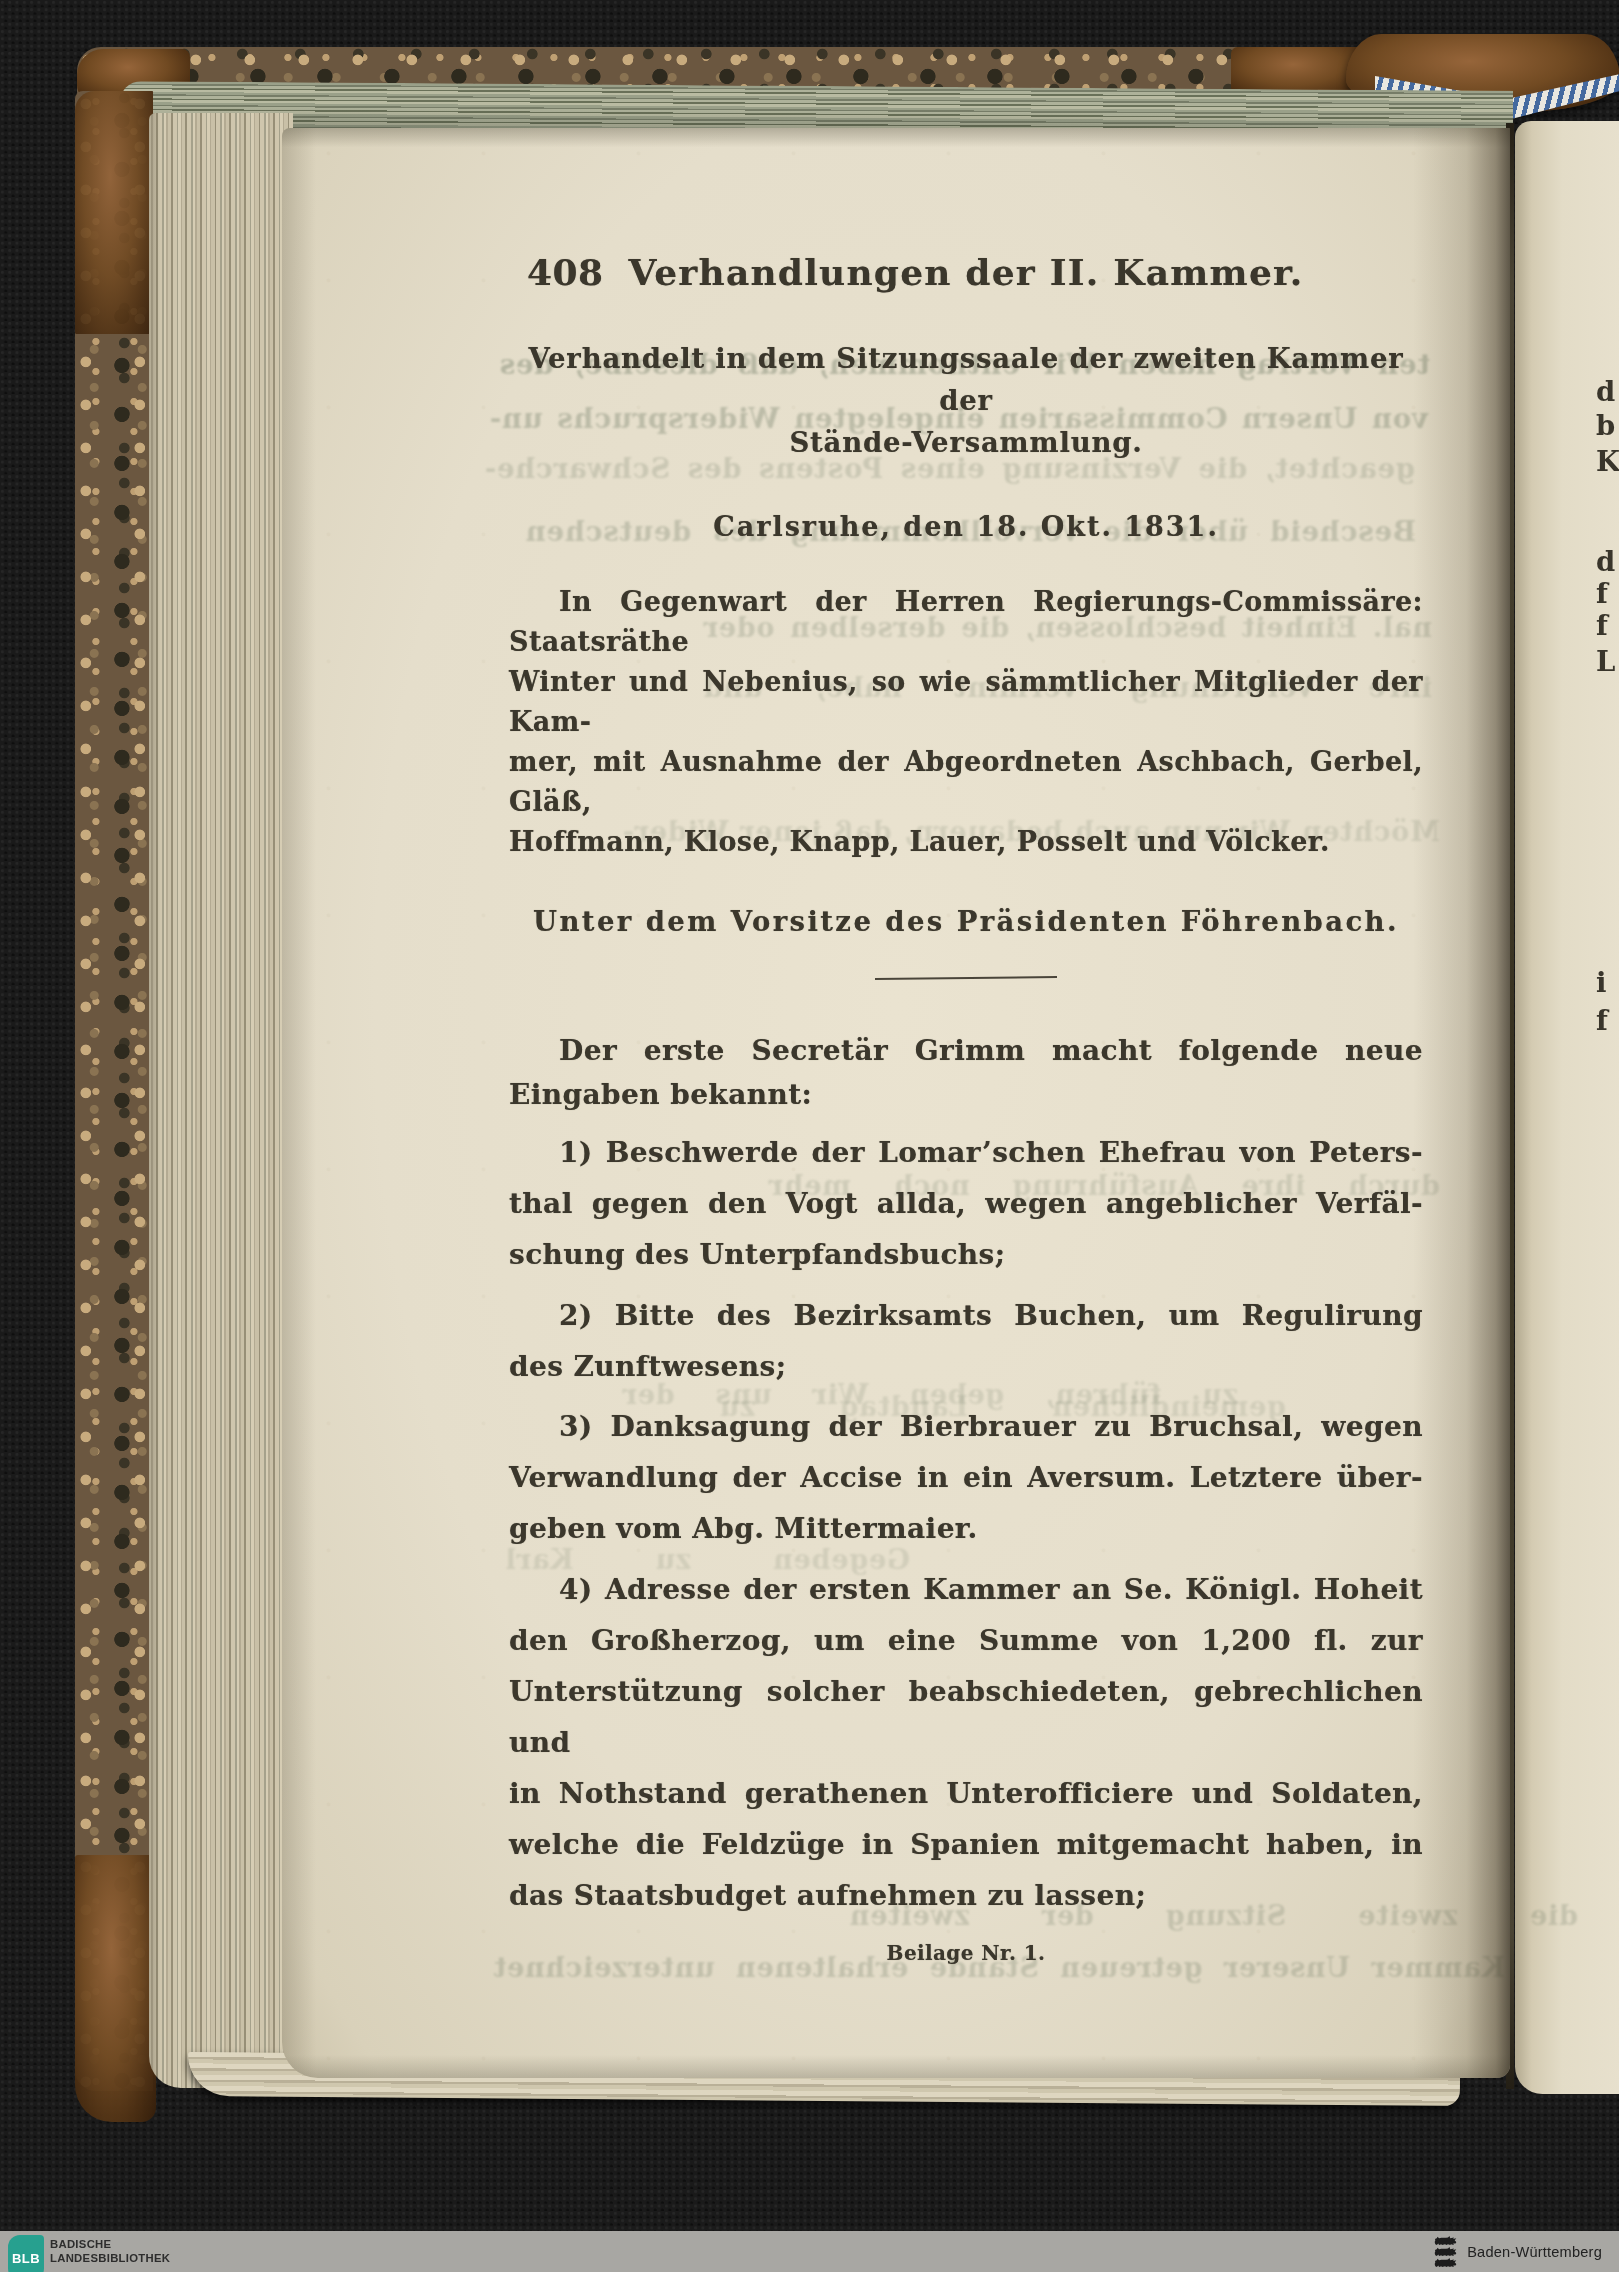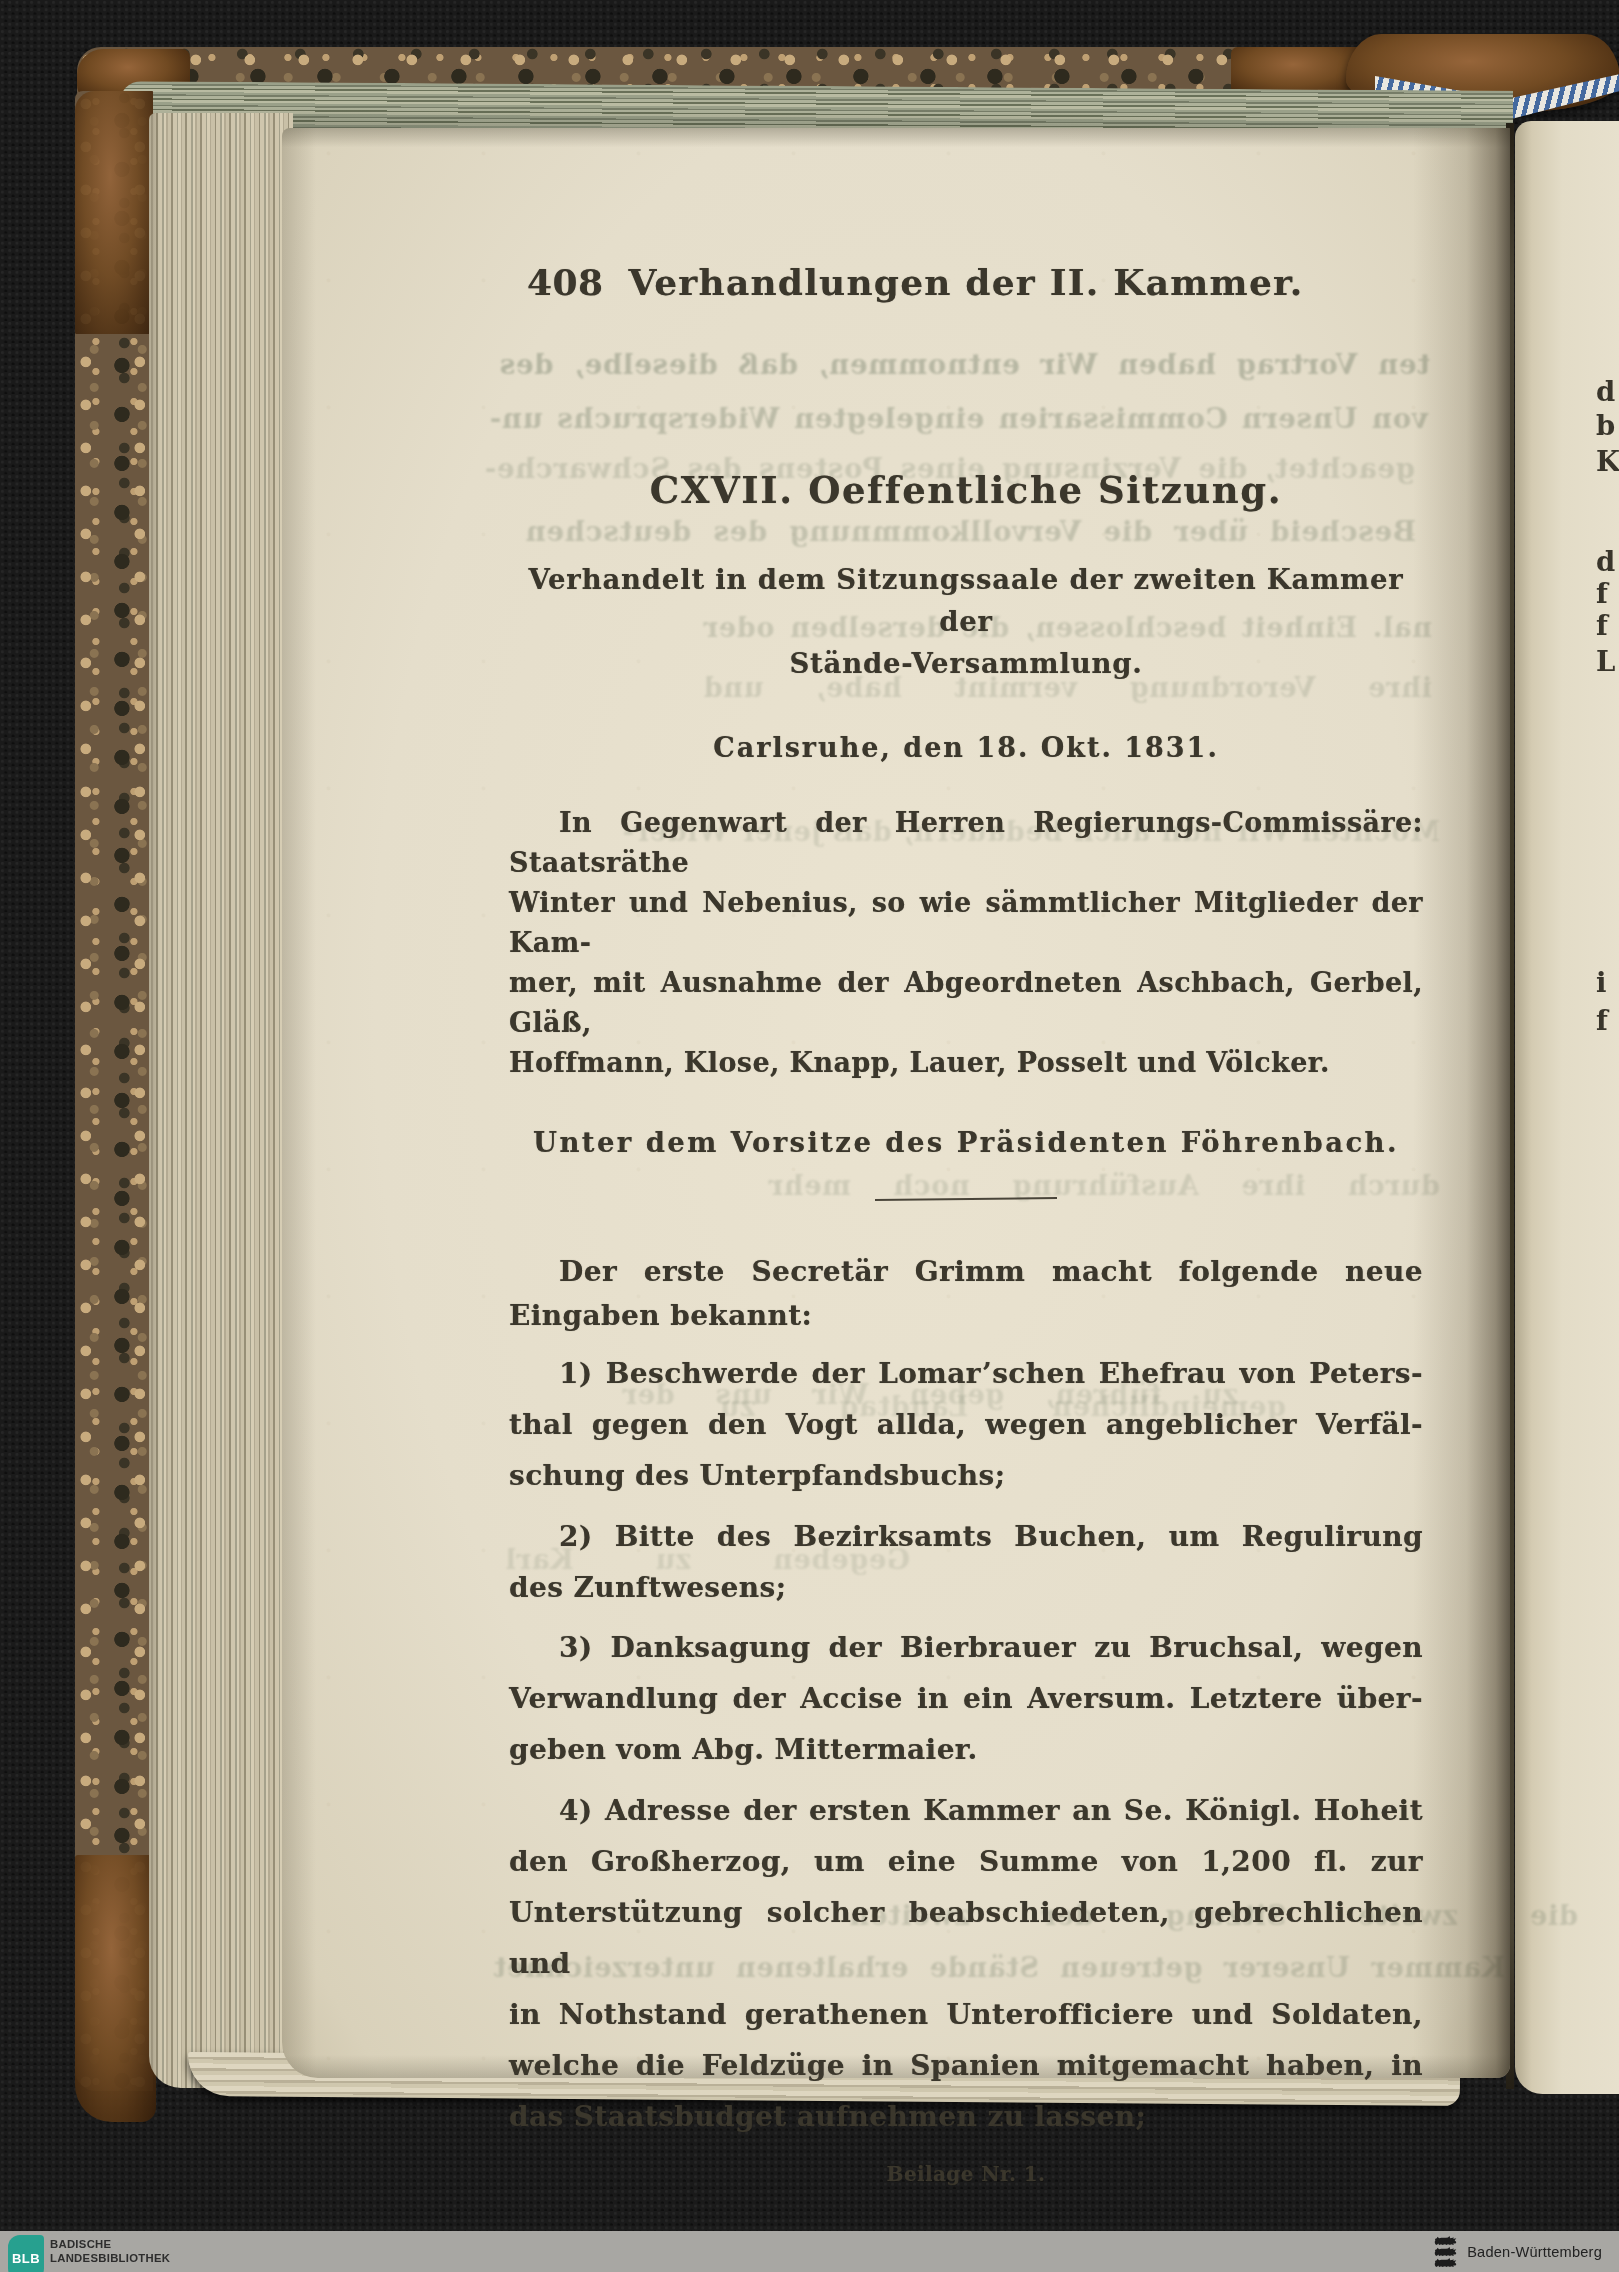--- a/index.html
+++ b/index.html
@@ -64,21 +64,21 @@
     background:linear-gradient(90deg,#b2a98f 0%,#d4cbb2 16%,#e3dcc7 45%,#e7e0cd 100%);}
 
   
   .content{position:absolute;left:227px;top:125px;width:914px;color:#3b372c;letter-spacing:0.4px;
     text-shadow:0 0 0.8px rgba(59,55,44,.55);font-weight:bold;}
   .tl{position:relative;text-align:justify;text-align-last:justify;}
   .tl.l{text-align:left;text-align-last:left;}
   .tl.ind{text-indent:50px;}
   .pagehead{position:relative;height:39px;font-size:36px;line-height:39px;}
   .pagenum{position:absolute;left:18px;top:0;}
-  .runtitle{text-align:center;letter-spacing:1.2px;margin-top:10px;}
+  .runtitle{text-align:center;letter-spacing:1.2px;}
   .heading{margin-top:166px;font-size:37px;line-height:45px;text-align:center;letter-spacing:1.6px;}
   .subheading{margin-top:45px;font-size:27.5px;line-height:42px;text-align:center;letter-spacing:0.8px;}
   .dateline{margin-top:45px;font-size:27px;line-height:37px;text-align:center;letter-spacing:2px;}
   .presence{margin-top:37px;font-size:27px;line-height:40px;}
   .chairline{margin-top:40px;font-size:27.5px;line-height:39px;text-align:center;letter-spacing:2.4px;}
   .rule{margin-top:36px;margin-left:366px;width:182px;height:2.4px;background:#4a453a;transform:rotate(-.6deg);}
   .secretary{margin-top:50px;font-size:28px;line-height:44px;}
   .item{margin-top:9.7px;font-size:28px;line-height:51px;}
   .beilage{margin-top:9.7px;font-size:20px;line-height:45px;text-align:center;}
 
@@ -147,21 +147,20 @@
         <div class="bt" style="top: 1772px; left: 567px; width: 729px; font-size: 27px; opacity: 0.22;">die zweite Sitzung der zweiten</div>
         <div class="bt" style="top: 1824px; left: 211px; width: 1012px; font-size: 27px; opacity: 0.24;">Kammer Unserer getreuen Stände erhaltenen unterzeichnet</div>
       </div>
 
     <div class="content">
       <div class="pagehead">
         <span class="pagenum">408</span>
         <div class="runtitle">Verhandlungen der II. Kammer.</div>
       </div>
 
-      <div class="heading">CXVII. Oeffentliche Sitzung.</div>
 
       <div class="subheading">
         <div>Verhandelt in dem Sitzungssaale der zweiten Kammer der</div>
         <div>Stände-Versammlung.</div>
       </div>
 
       <div class="dateline">Carlsruhe, den 18. Okt. 1831.</div>
 
       <div class="presence">
           <div class="tl ind">In Gegenwart der Herren Regierungs-Commissäre: Staatsräthe</div>

